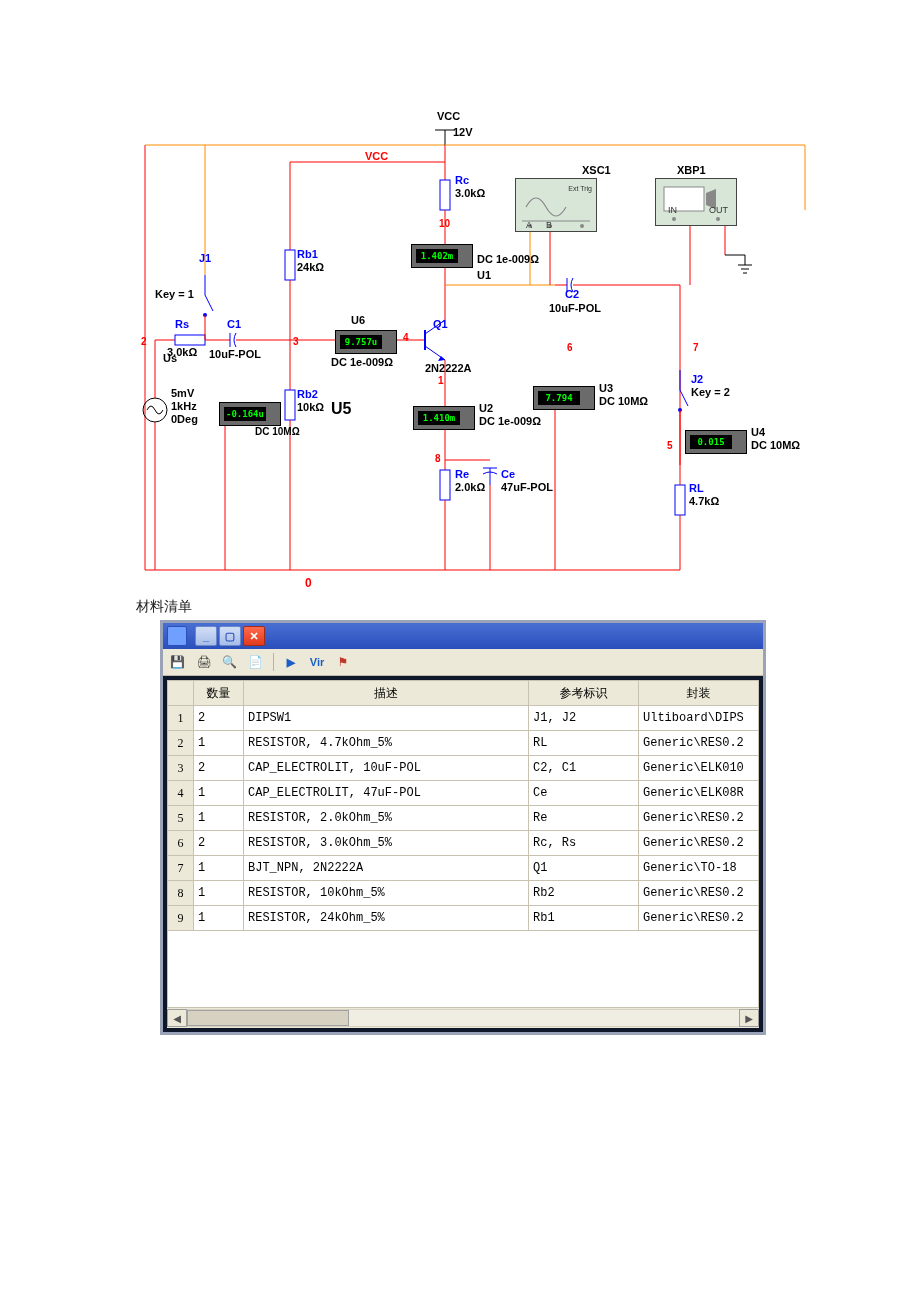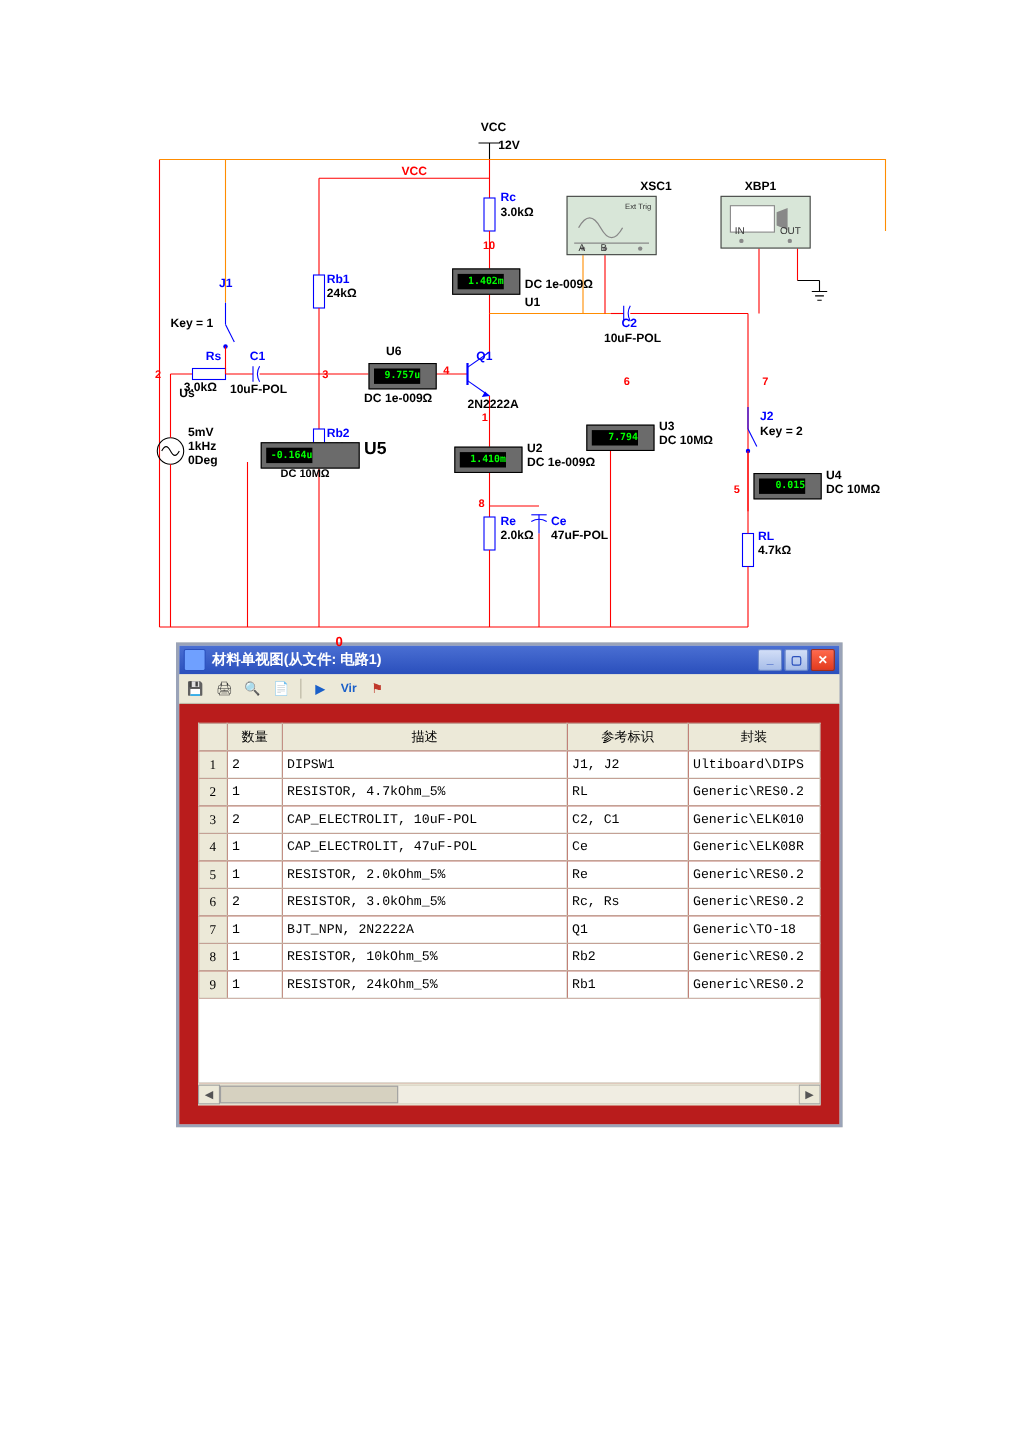--- a/index.html
+++ b/index.html
@@ -6,38 +6,38 @@
   .page{width:920px;margin:0 auto;position:relative;}
   
   .schematic{position:relative;width:680px;height:490px;margin:90px 0 0 135px;background:#fff;}
   .schematic svg{position:absolute;left:0;top:0;}
   .lbl{position:absolute;font-size:11px;font-weight:bold;color:#000;white-space:nowrap;line-height:1.15;}
   .lbl.b{font-weight:bold;}
   .lbl.blue{color:#0000ff;font-weight:bold;}
   .lbl.red{color:#ff0000;font-weight:bold;}
   .node{position:absolute;color:#ff0000;font-weight:bold;font-size:10px;}
   .dmm{position:absolute;background:#6b6b6b;border:1px solid #000;width:60px;height:22px;}
-  .dmm .led{position:absolute;left:4px;top:4px;width:42px;height:14px;background:#000;color:#00ff00;font:bold 9px/14px monospace;text-align:right;}
+  .dmm .led{position:absolute;left:4px;top:4px;width:42px;height:14px;background:#000;color:#00ff00;font:bold 9px/14px monospace;text-align:center;}
   .instr{position:absolute;background:#d8e6d8;border:1px solid #444;text-decoration:underline;}
   .instr .tlabel{position:absolute;font-size:9px;color:#333;}
   .groundzero{position:absolute;color:#ff0000;font-weight:bold;font-size:12px;}
   
   .caption{font-size:14px;color:#222;margin:18px 0 4px 136px;font-family:"SimSun","宋体",serif;}
   
   .bomwin{width:600px;margin:4px 0 0 160px;border:3px solid #9aa3b8;background:#ece9d8;font-family:"SimSun","宋体",Tahoma,sans-serif;}
   .bomtitle{height:26px;background:linear-gradient(#4a6fd3,#2a4fbc);display:flex;align-items:center;padding:0 4px;}
   .bomtitle .ticon{width:18px;height:18px;background:#6fa0ff;border:1px solid #2a4fbc;border-radius:2px;margin-right:6px;}
   .bomtitle .ttxt{flex:1;color:#fff;font-size:13px;font-weight:bold;}
   .bomtitle .wbtn{width:20px;height:18px;margin-left:2px;display:inline-flex;align-items:center;justify-content:center;font-size:11px;font-weight:bold;border:1px solid #6a87c8;background:linear-gradient(#d2def7,#a7bde8);color:#2a4fbc;border-radius:2px;}
   .bomtitle .wbtn.close{background:linear-gradient(#ff6a4d,#e23a1e);color:#fff;border-color:#a12d17;}
   .bomtoolbar{height:26px;background:#ece9d8;border-bottom:1px solid #c0baa8;display:flex;align-items:center;padding:0 6px;gap:8px;}
   .bomtoolbar .tbtn{width:18px;height:18px;display:inline-flex;align-items:center;justify-content:center;font-size:12px;color:#333;}
   .bomtoolbar .tbtn.blue{color:#1a5fc9;font-size:11px;font-weight:bold;}
   .bomtoolbar .tbtn.red{color:#c0392b;}
-  .bombody{background:#b91c1c;padding:17px;}
+  .bombody{background:#0f172a;padding:4px;}
   .bomtable{border-collapse:collapse;width:100%;table-layout:fixed;font-size:12px;}
   .bomtable th,.bomtable td{border:1px solid #c8c2b3;padding:3px 4px;height:18px;overflow:hidden;white-space:nowrap;text-overflow:clip;}
   .bomtable th{background:#ece9d8;font-weight:normal;color:#000;text-align:center;}
   .bomtable td{background:#fff;font-family:Consolas,"Courier New",monospace;}
   .bomtable td.rownum{background:#ece9d8;font-family:Tahoma;text-align:center;width:24px;}
   .bomfill{height:76px;background:#fff;border:1px solid #c8c2b3;border-top:none;}
   .bomscroll{height:20px;background:#ece9d8;display:flex;align-items:center;}
   .bomscroll .arrow{width:18px;height:16px;background:#ece9d8;border:1px solid #a0a0a0;display:inline-flex;align-items:center;justify-content:center;font-size:10px;color:#555;}
   .bomscroll .track{flex:1;height:16px;background:#f0ede2;border-top:1px solid #d6d1c0;border-bottom:1px solid #d6d1c0;position:relative;}
   .bomscroll .thumb{position:absolute;left:0;top:0;height:14px;width:160px;background:#d6d1c0;border:1px solid #a0a0a0;}
@@ -168,21 +168,21 @@
     <div class="lbl b" style="left:36px;top:310px;">1kHz</div>
     <div class="lbl b" style="left:36px;top:323px;">0Deg</div>
     <div class="lbl b" style="left:28px;top:262px;">Us</div>
 
     <div class="lbl blue" style="left:64px;top:162px;">J1</div>
     <div class="lbl b" style="left:20px;top:198px;">Key = 1</div>
 
     <div class="lbl blue" style="left:556px;top:283px;">J2</div>
     <div class="lbl b" style="left:556px;top:296px;">Key = 2</div>
 
-    <div class="lbl blue" style="left:52px;top:228px;">Rs</div>
+    <div class="lbl blue" style="left:40px;top:228px;">Rs</div>
     <div class="lbl b" style="left:32px;top:256px;">3.0kΩ</div>
 
     <div class="lbl blue" style="left:92px;top:228px;">C1</div>
     <div class="lbl b" style="left:74px;top:258px;">10uF-POL</div>
 
     <div class="lbl blue" style="left:162px;top:158px;">Rb1</div>
     <div class="lbl b" style="left:162px;top:171px;">24kΩ</div>
 
     <div class="lbl blue" style="left:162px;top:298px;">Rb2</div>
     <div class="lbl b" style="left:162px;top:311px;">10kΩ</div>
@@ -224,21 +224,21 @@
       </div>
     <div class="lbl b" style="left:464px;top:292px;">U3</div>
     <div class="lbl b" style="left:464px;top:305px;">DC  10MΩ</div>
 
     <div class="dmm" style="left:550px;top:340px;">
         <div class="led">0.015</div>
       </div>
     <div class="lbl b" style="left:616px;top:336px;">U4</div>
     <div class="lbl b" style="left:616px;top:349px;">DC  10MΩ</div>
 
-    <div class="dmm" style="left:102px;top:312px;padding-left:28px;">
+    <div class="dmm" style="left:84px;top:312px;">
         <div class="led">-0.164u</div>
       </div>
     <div class="lbl b" style="left:152px;top:310px;font-size:16px;padding-left:44px;">U5</div>
     <div class="lbl b" style="left:120px;top:336px;font-size:10px;">DC  10MΩ</div>
 
     <div class="dmm" style="left:200px;top:240px;">
         <div class="led">9.757u</div>
       </div>
     <div class="lbl b" style="left:216px;top:224px;">U6</div>
     <div class="lbl b" style="left:196px;top:266px;">DC  1e-009Ω</div>
@@ -264,25 +264,25 @@
           <circle cx="18" cy="40" r="2" fill="#888"></circle>
           <circle cx="62" cy="40" r="2" fill="#888"></circle>
         </svg>
       <div class="tlabel" style="left:12px;bottom:10px;">IN</div>
       <div class="tlabel" style="right:8px;bottom:10px;">OUT</div>
     </div>
     <div class="lbl b" style="left:542px;top:74px;">XBP1</div>
 
   </div>
 
+  <div class="caption">材料清单</div>
 
   <div class="bomwin">
     <div class="bomtitle">
       <span class="ticon"></span>
-      <span class="ttxt">材料单视图(从文件: 电路1)</span>
       <span class="wbtn">_</span>
       <span class="wbtn">▢</span>
       <span class="wbtn close">✕</span>
     </div>
     <div class="bomtoolbar">
       <span class="tbtn">💾</span>
       <span class="tbtn">🖨</span>
       <span class="tbtn">🔍</span>
       <span class="tbtn">📄</span>
       <span style="width:1px;height:18px;background:#b8b2a0;"></span>

